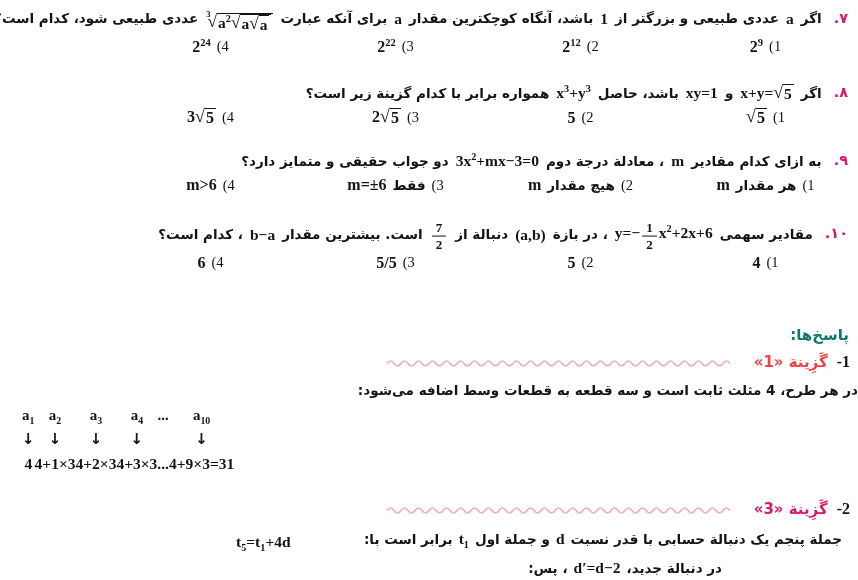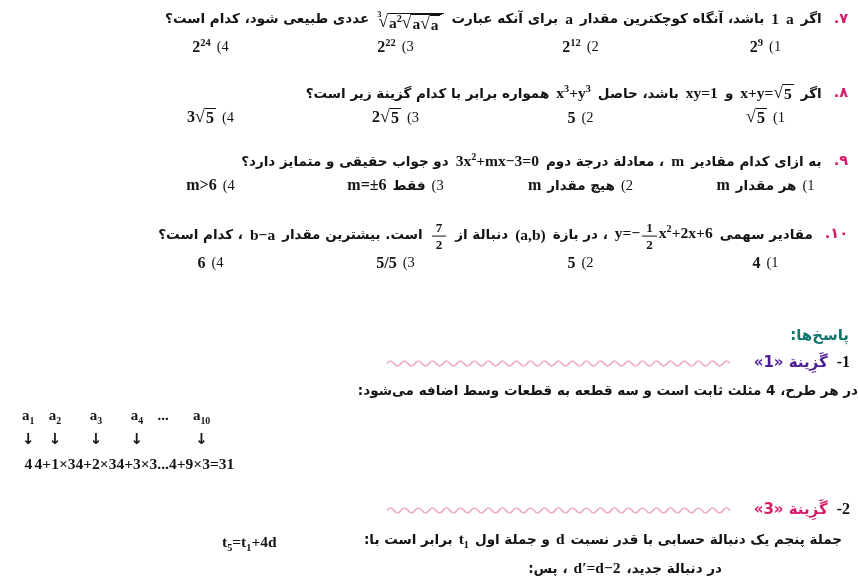--- a/index.html
+++ b/index.html
@@ -49,35 +49,36 @@
   .a-line{direction:rtl;display:flex;align-items:center;justify-content:flex-start;gap:6px;
           font-size:13.5px;font-weight:bold;margin-top:6px;line-height:1.5;}
 
   
   .sequence{position:absolute;top:404px;left:22px;display:flex;align-items:flex-start;}
   .seq-col{display:flex;flex-direction:column;align-items:center;gap:1px;}
   .seq-top{font-family:"Liberation Serif","DejaVu Serif",serif;font-weight:bold;font-size:15px;height:22px;}
   .seq-arrow{font-size:15px;font-weight:bold;height:24px;line-height:24px;}
   .seq-formula{white-space:nowrap;height:24px;}
 
-  .t5-formula{position:absolute;left:222px;top:36px;align-items:center;}
+  .t5-formula{position:absolute;left:236px;top:36px;align-items:center;}
 </style>
 </head>
 <body>
 
 <div class="page">
   <section id="questions">
       <div class="q" style="top: 3px;">
     <div class="q-line">
       <span class="q-num" style="color: rgb(216, 26, 106);">٧.</span>
       <span class="q-text q-line" style="padding-right:0">
             <span class="t">اگر</span>
             <span class="m" dir="ltr">
               <span>a</span>
             </span>
+            <span class="t">عددی طبیعی و بزرگتر از</span>
             <span class="m" dir="ltr">
               <span>1</span>
             </span>
             <span class="t">باشد، آنگاه کوچکترین مقدار</span>
             <span class="m" dir="ltr">
               <span>a</span>
             </span>
             <span class="t">برای آنکه عبارت</span>
             <span class="m" dir="ltr">
               <span><span class="sqrt">
@@ -282,21 +283,21 @@
         </div>
   </div>
     </section>
 
   <div class="answers-heading" style="color: #0f766e;">پاسخ‌ها:</div>
 
   <section id="answers">
       <div class="answer" style="top: 350px;">
     <div class="a-title">
       <span class="a-num">-1</span>
-      <span class="a-title-text" style="color: #4c1d95;">گَزِینة «1»</span>
+      <span class="a-title-text" style="color: #ef4444;">گَزِینة «1»</span>
       <span class="wavy-wrap">
             <svg width="345" height="9">
               <path d="M1 5.5 q3.5 -5 7 0 t7 0 t7 0 t7 0 t7 0 t7 0 t7 0 t7 0 t7 0 t7 0 t7 0 t7 0 t7 0 t7 0 t7 0 t7 0 t7 0 t7 0 t7 0 t7 0 t7 0 t7 0 t7 0 t7 0 t7 0 t7 0 t7 0 t7 0 t7 0 t7 0 t7 0 t7 0 t7 0 t7 0 t7 0 t7 0 t7 0 t7 0 t7 0 t7 0 t7 0 t7 0 t7 0 t7 0 t7 0 t7 0 t7 0 t7 0 t7 0" fill="none" stroke="#eeaccb" stroke-width="1.7"></path>
             </svg>
           </span>
     </div>
   <span class="a-line" style="">
           <span class="t">در هر طرح، 4 مثلث ثابت است و سه قطعه به قطعات وسط اضافه می‌شود:</span>
         </span>
       </div>

